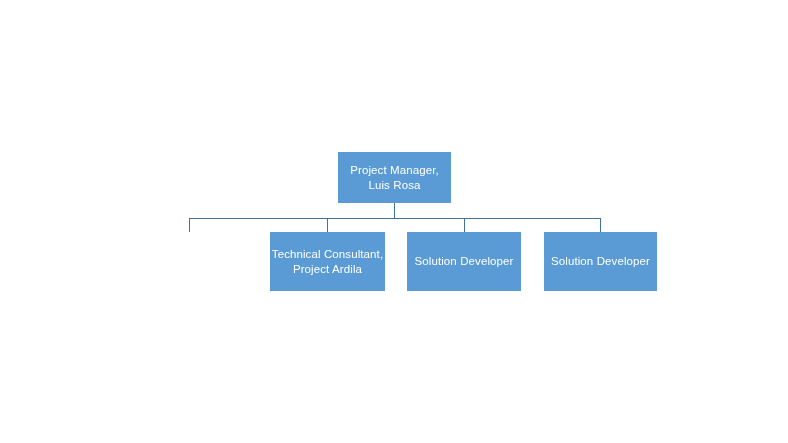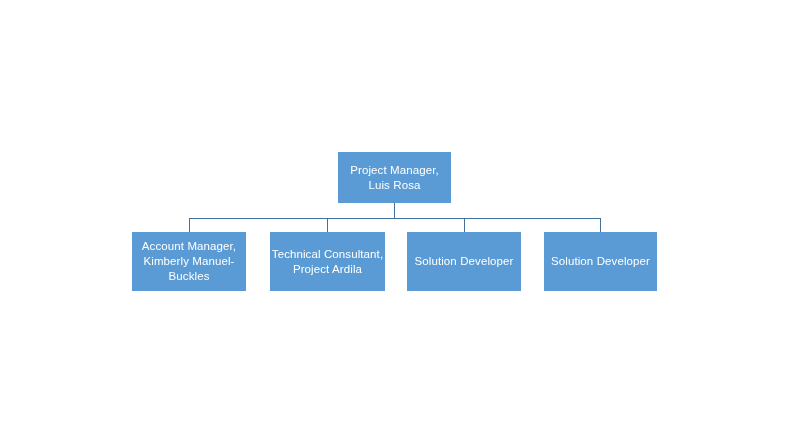--- a/index.html
+++ b/index.html
@@ -63,23 +63,20 @@
 
   <div class="connector conn-v" style="left:394px; top:203px; height:16px;"></div>
 
   <div class="connector conn-h" style="left:189px; top:218px; width:412px;"></div>
 
   <div class="connector conn-v" style="left:189px; top:218px; height:14px;"></div>
   <div class="connector conn-v" style="left:327px; top:218px; height:14px;"></div>
   <div class="connector conn-v" style="left:464px; top:218px; height:14px;"></div>
   <div class="connector conn-v" style="left:600px; top:218px; height:14px;"></div>
 
-  <div class="node-box" style="left:132px; top:232px; width:114px; height:59px;">
-    <span class="node-label">Account Manager, Kimberly Manuel-Buckles</span>
-  </div>
 
   <div class="node-box" style="left:270px; top:232px; width:115px; height:59px;">
     <span class="node-label">Technical Consultant, Project Ardila</span>
   </div>
 
   <div class="node-box" style="left:407px; top:232px; width:114px; height:59px;">
     <span class="node-label">Solution Developer</span>
   </div>
 
   <div class="node-box" style="left:544px; top:232px; width:113px; height:59px;">

